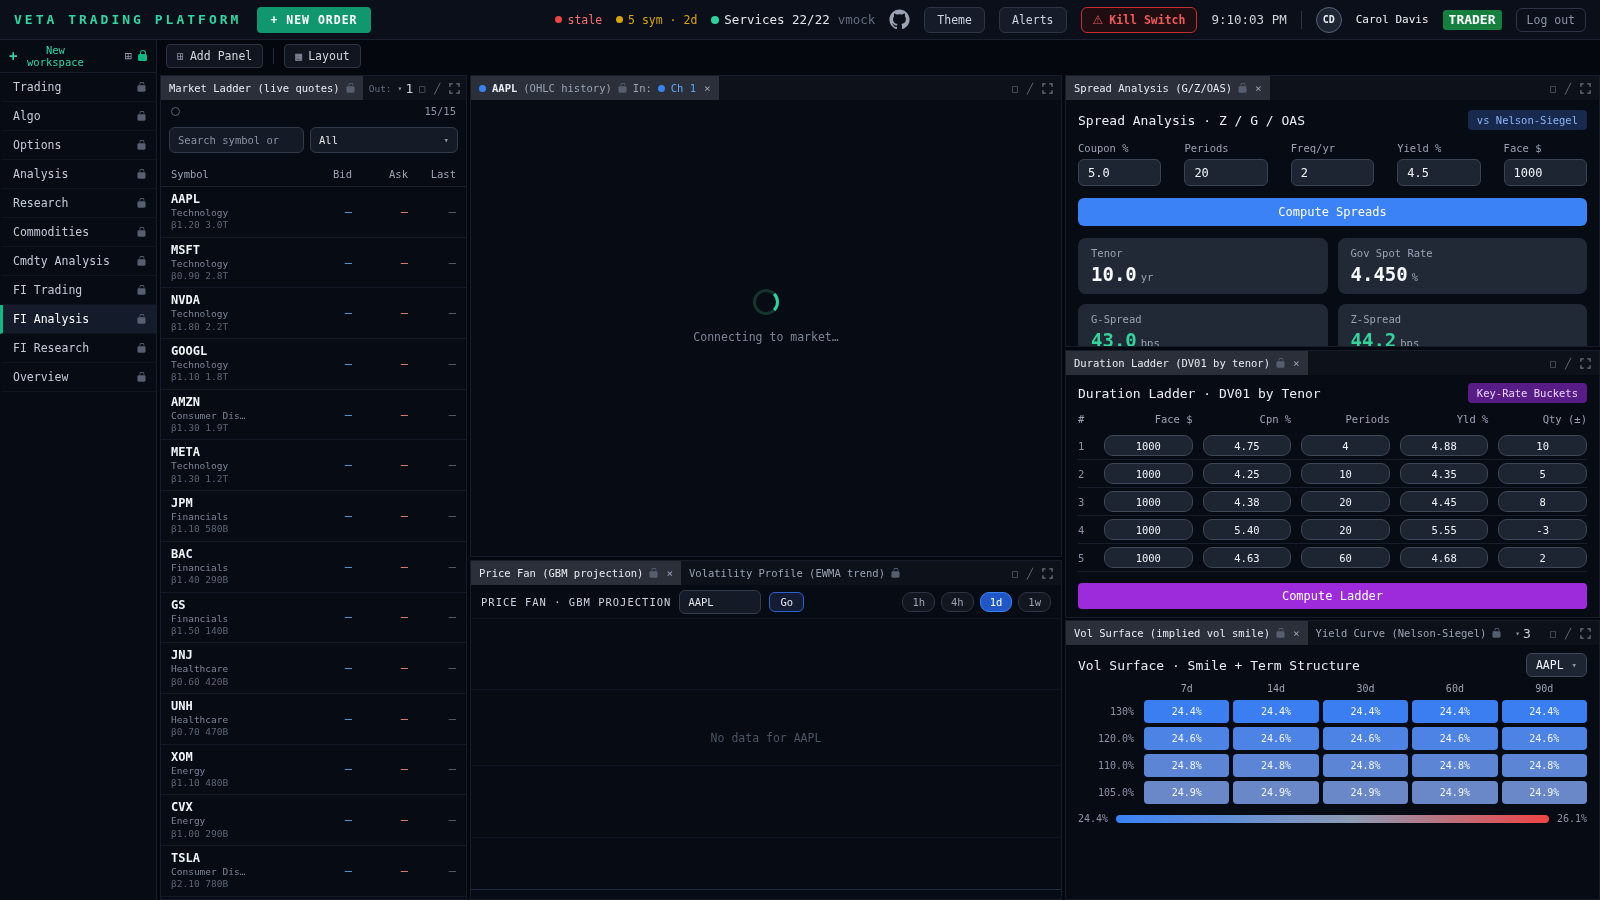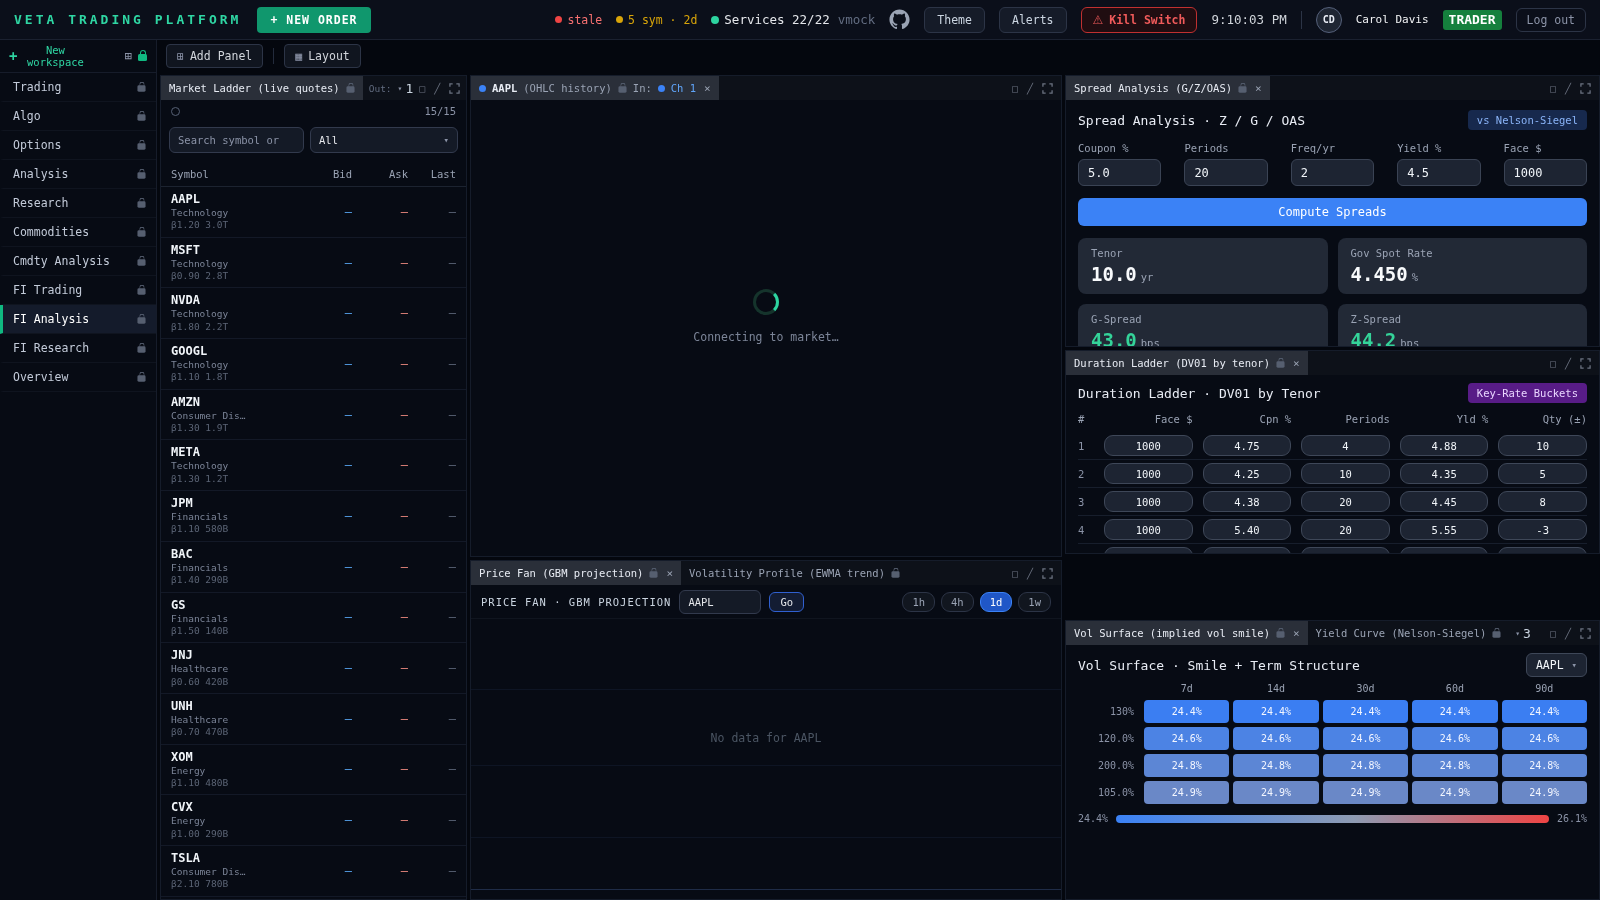--- a/index.html
+++ b/index.html
@@ -636,21 +636,21 @@
 
           <div class="card green">
             <span class="clabel">Z-Spread</span>
             <span class="cval">44.2</span><span class="cunit">bps</span>
           </div>
 
       </div>
     </div>
   </section>
 
-  <section class="panel" style="left:1065px; top:350px; width:535px; height:204px;">
+  <section class="panel" style="left:1065px; top:350px; width:535px; height:268px;">
     <div class="tabbar">
       <div class="tab active">
         <span>Duration Ladder (DV01 by tenor)</span>
         <span class="lock sm"></span>
         <span class="x">×</span>
       </div>
       <span class="chrome">
           <span class="ci">□</span>
           <span class="ci">╱</span>
           <svg class="ci-svg" width="11" height="11" viewBox="0 0 12 12">
@@ -768,21 +768,21 @@
           <div class="vs-cell" style="background: rgb(59, 126, 242);">24.4%</div>
           <div class="vs-cell" style="background: rgb(59, 126, 242);">24.4%</div>
           <div class="vs-cell" style="background: rgb(59, 126, 242);">24.4%</div>
           <div class="vs-cell" style="background: rgb(59, 126, 242);">24.4%</div>
           <div class="vs-strike">120.0%</div>
           <div class="vs-cell" style="background: rgb(76, 131, 228);">24.6%</div>
           <div class="vs-cell" style="background: rgb(76, 131, 228);">24.6%</div>
           <div class="vs-cell" style="background: rgb(76, 131, 228);">24.6%</div>
           <div class="vs-cell" style="background: rgb(76, 131, 228);">24.6%</div>
           <div class="vs-cell" style="background: rgb(76, 131, 228);">24.6%</div>
-          <div class="vs-strike">200.0%</div>
+          <div class="vs-strike">110.0%</div>
           <div class="vs-cell" style="background: rgb(92, 134, 213);">24.8%</div>
           <div class="vs-cell" style="background: rgb(92, 134, 213);">24.8%</div>
           <div class="vs-cell" style="background: rgb(92, 134, 213);">24.8%</div>
           <div class="vs-cell" style="background: rgb(92, 134, 213);">24.8%</div>
           <div class="vs-cell" style="background: rgb(92, 134, 213);">24.8%</div>
           <div class="vs-strike">105.0%</div>
           <div class="vs-cell" style="background: rgb(106, 136, 199);">24.9%</div>
           <div class="vs-cell" style="background: rgb(106, 136, 199);">24.9%</div>
           <div class="vs-cell" style="background: rgb(106, 136, 199);">24.9%</div>
           <div class="vs-cell" style="background: rgb(106, 136, 199);">24.9%</div>

